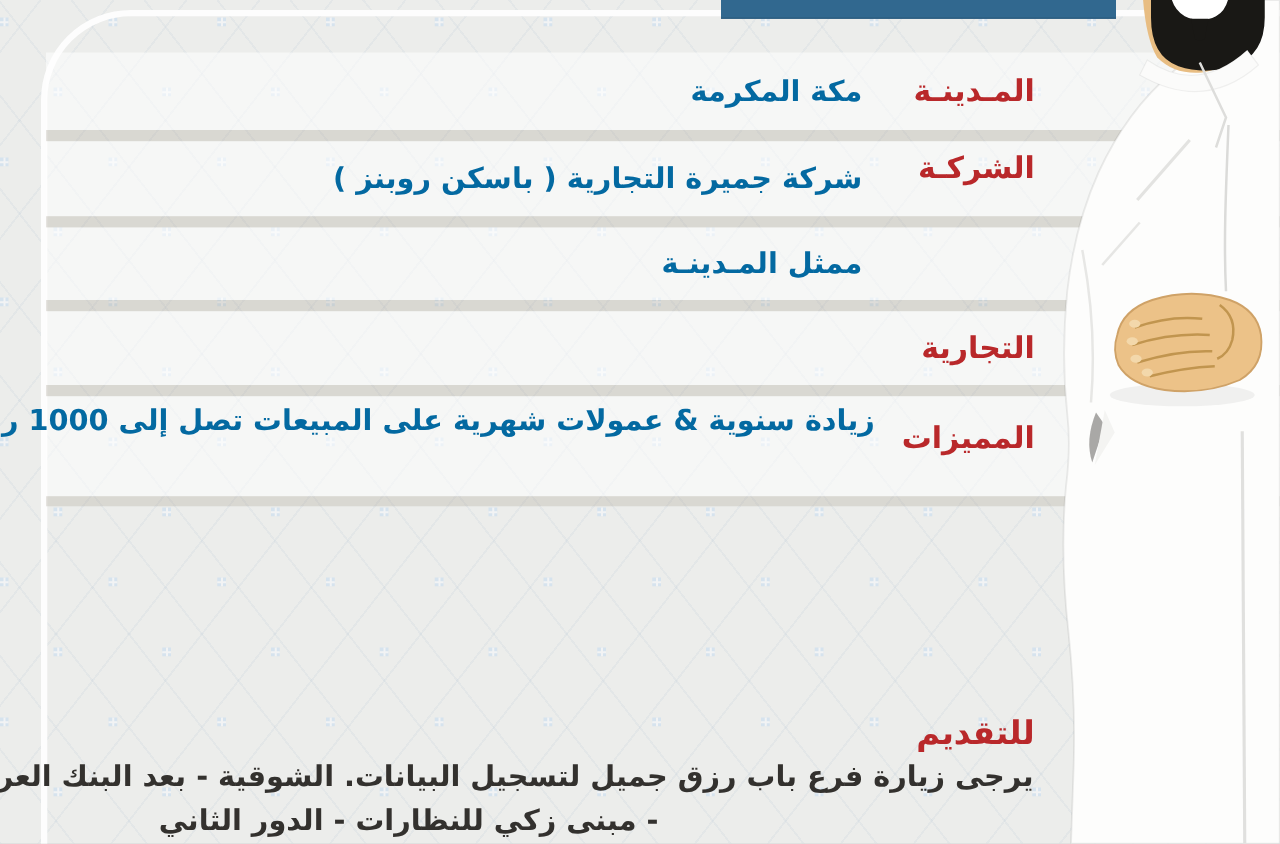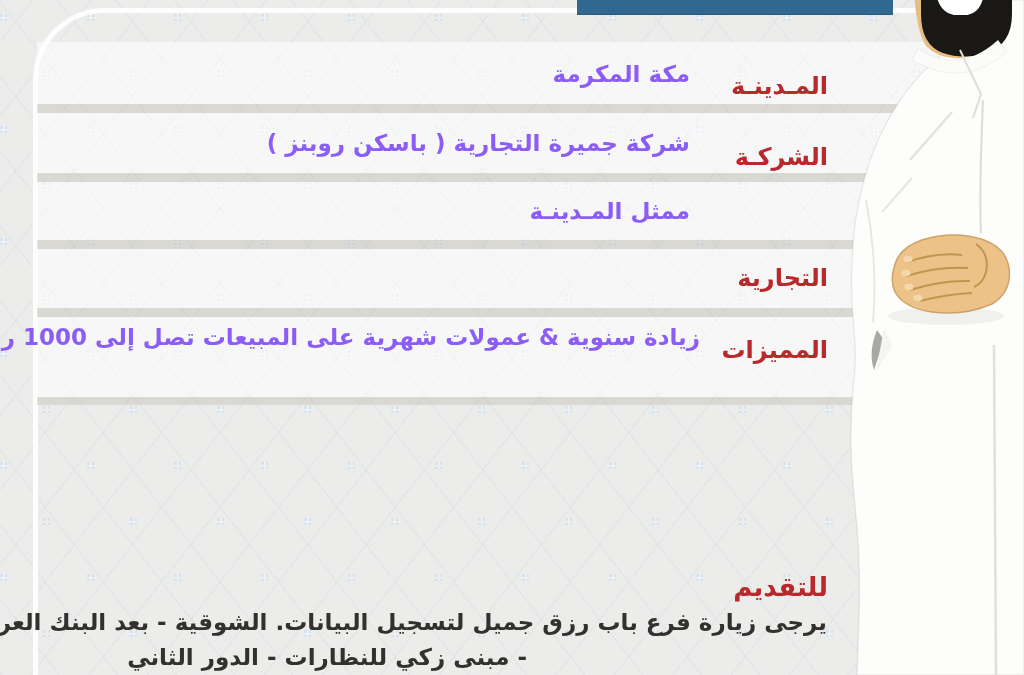--- a/index.html
+++ b/index.html
@@ -42,23 +42,23 @@
   .b3{top:182px;height:58px;} .s3{top:240px;height:9px;}
   .b4{top:249px;height:59px;} .s4{top:308px;height:9px;}
   .b5{top:317px;height:80px;} .s5{top:397px;height:8px;}
 
   .flabel {
     position:absolute; right:196px; white-space:nowrap;
     color:#b9282a; font-weight:bold; font-size:24px; line-height:34px;
   }
   .fvalue {
     position:absolute; right:334px; white-space:nowrap;
-    color:#8b5cf6; font-weight:bold; font-size:23px; line-height:34px;
-  }
-  .lt1{top:69px;} .lt2{top:140px;} .lt3{top:194px;} .lt4{top:261px;} .lt5{top:333px;}
+    color:#0369a1; font-weight:bold; font-size:23px; line-height:34px;
+  }
+  .lt1{top:56px;} .lt2{top:117px;} .lt3{top:194px;} .lt4{top:261px;} .lt5{top:333px;}
   .vt1{top:57px;} .vt2{top:126px;} .vt3{top:194px;} .vt4{top:261px;}
   .feat1{top:320px; right:324px;} .feat2{top:352px; right:324px;}
 
   .apply-heading {
     position:absolute; right:196px; top:570px; white-space:nowrap;
     color:#b9282a; font-weight:bold; font-size:26px; line-height:34px;
   }
   .apply-line1 {
     position:absolute; right:197px; top:605px; white-space:nowrap;
     color:#33312e; font-weight:bold; font-size:23px; line-height:34px;

